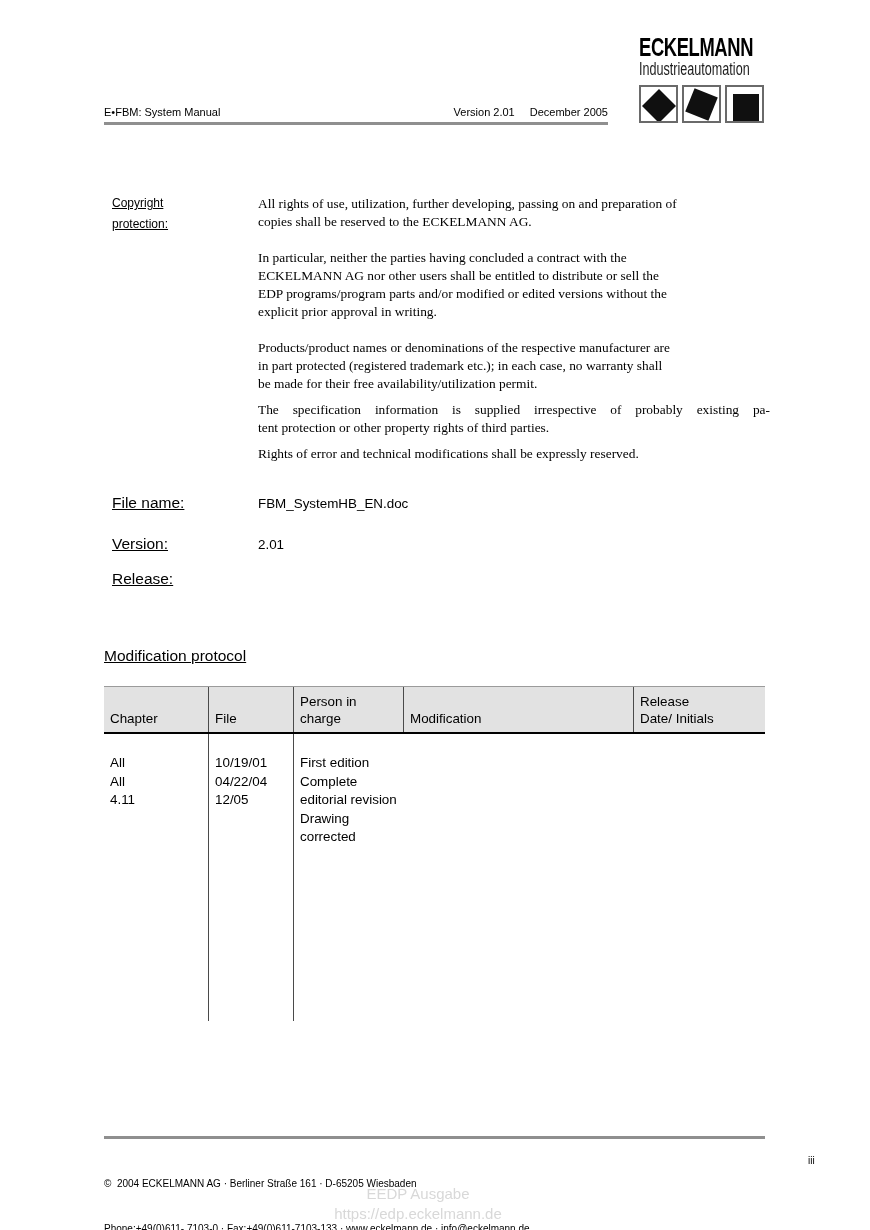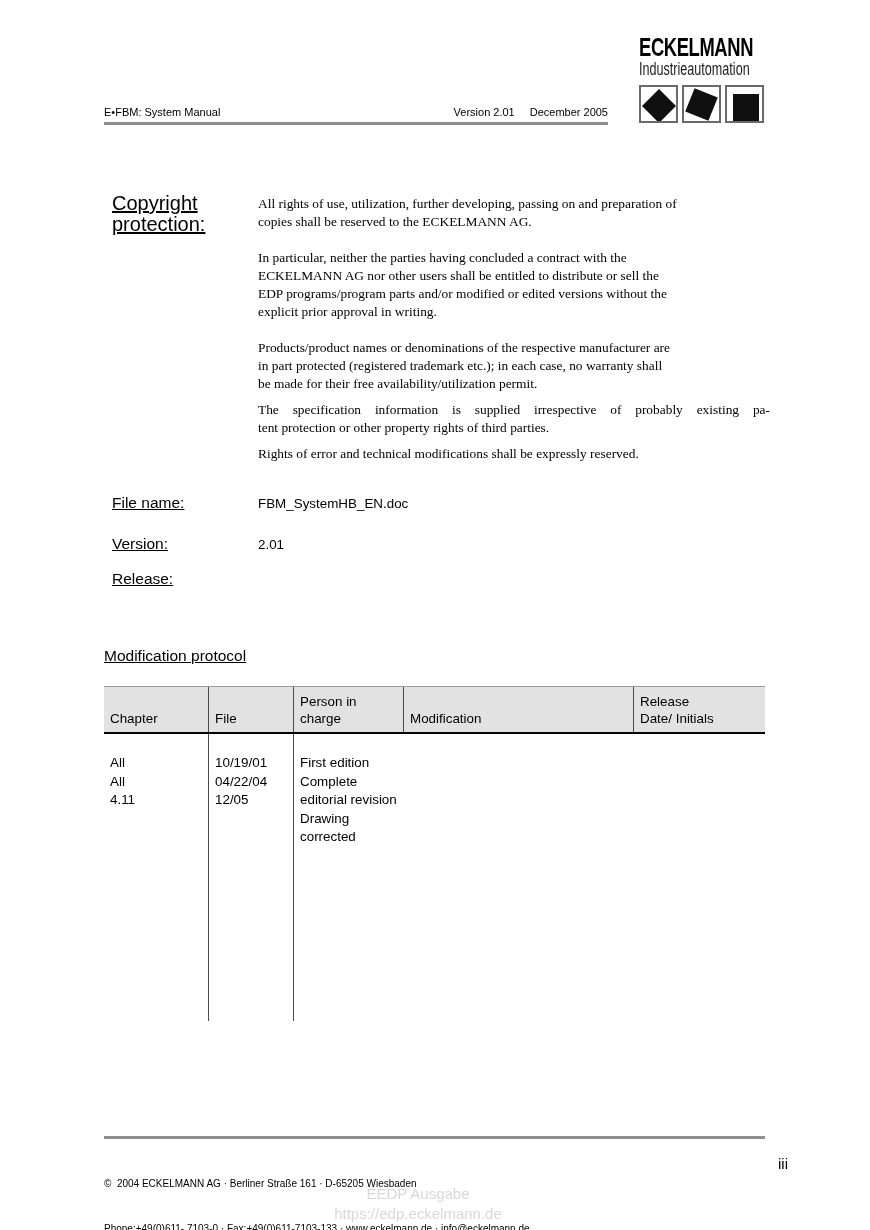--- a/index.html
+++ b/index.html
@@ -31,21 +31,21 @@
   .logo-boxes { display:flex; gap:4px; margin-top:7px; }
   .logo-box {
     box-sizing:border-box; width:39px; height:38px;
     border:2px solid #6a6a6a; background:#fff; position:relative; overflow:hidden;
   }
   .shape-diamond { position:absolute; width:24px; height:24px; background:#101010; left:6px; top:7px; transform:rotate(45deg); }
   .shape-tilted  { position:absolute; width:25px; height:25px; background:#101010; left:5px; top:5px; transform:rotate(22deg); }
   .shape-corner  { position:absolute; width:26px; height:27px; background:#101010; right:3px; bottom:0; }
 
   
-  .copyright-label { position:absolute; left:112px; top:193px; font-size:20px; line-height:21px; }
+  .copyright-label { position:absolute; left:112px; top:193px; font-size:12px; line-height:21px; }
   .copyright-label .line { text-decoration:underline; }
   .copyright-body { position:absolute; left:258px; top:195px; width:512px; font-size:13.4px; line-height:18px;font-family:Liberation Serif, serif; }
   .para { margin:0 0 0 0; }
   .para.gap-18 { margin-bottom:18px; }
   .para.gap-14 { margin-bottom:18px; }
   .para.gap-8  { margin-bottom:8px; }
   .para.justified .line:not(:last-child) { text-align:justify; text-align-last:justify; }
 
   
   .file-info { position:absolute; left:112px; top:492px; }
@@ -68,21 +68,21 @@
     padding:0 2px 5px 6px; font-size:13.4px; line-height:17px;
   }
   .th.sep { border-left:1px solid #4a4a4a; }
   .t-body { display:grid; grid-template-columns:104px 85px 110px 230px 132px; height:287px; }
   .td { padding:20px 2px 0 6px; font-size:13.4px; line-height:18.6px; }
   .td.sep { border-left:1px solid #4a4a4a; }
 
   
   .footer-rule { position:absolute; left:104px; top:1136px; width:661px; height:3px; background:#8f8f8f; }
   .footer-text { position:absolute; left:104px; top:1146px; font-size:10px; line-height:15px; white-space:pre; }
-  .page-number { position:absolute; left:778px; top:1155px; font-size:15px; }
+  .page-number { position:absolute; left:808px; top:1155px; font-size:10px; }
   .watermark {
     position:absolute; left:0; top:1184px; width:836px; text-align:center;
     color:#d8d8d8; font-size:15px; line-height:20px;
   }
 </style>
 </head>
 <body>
 
 <div class="page">
 

